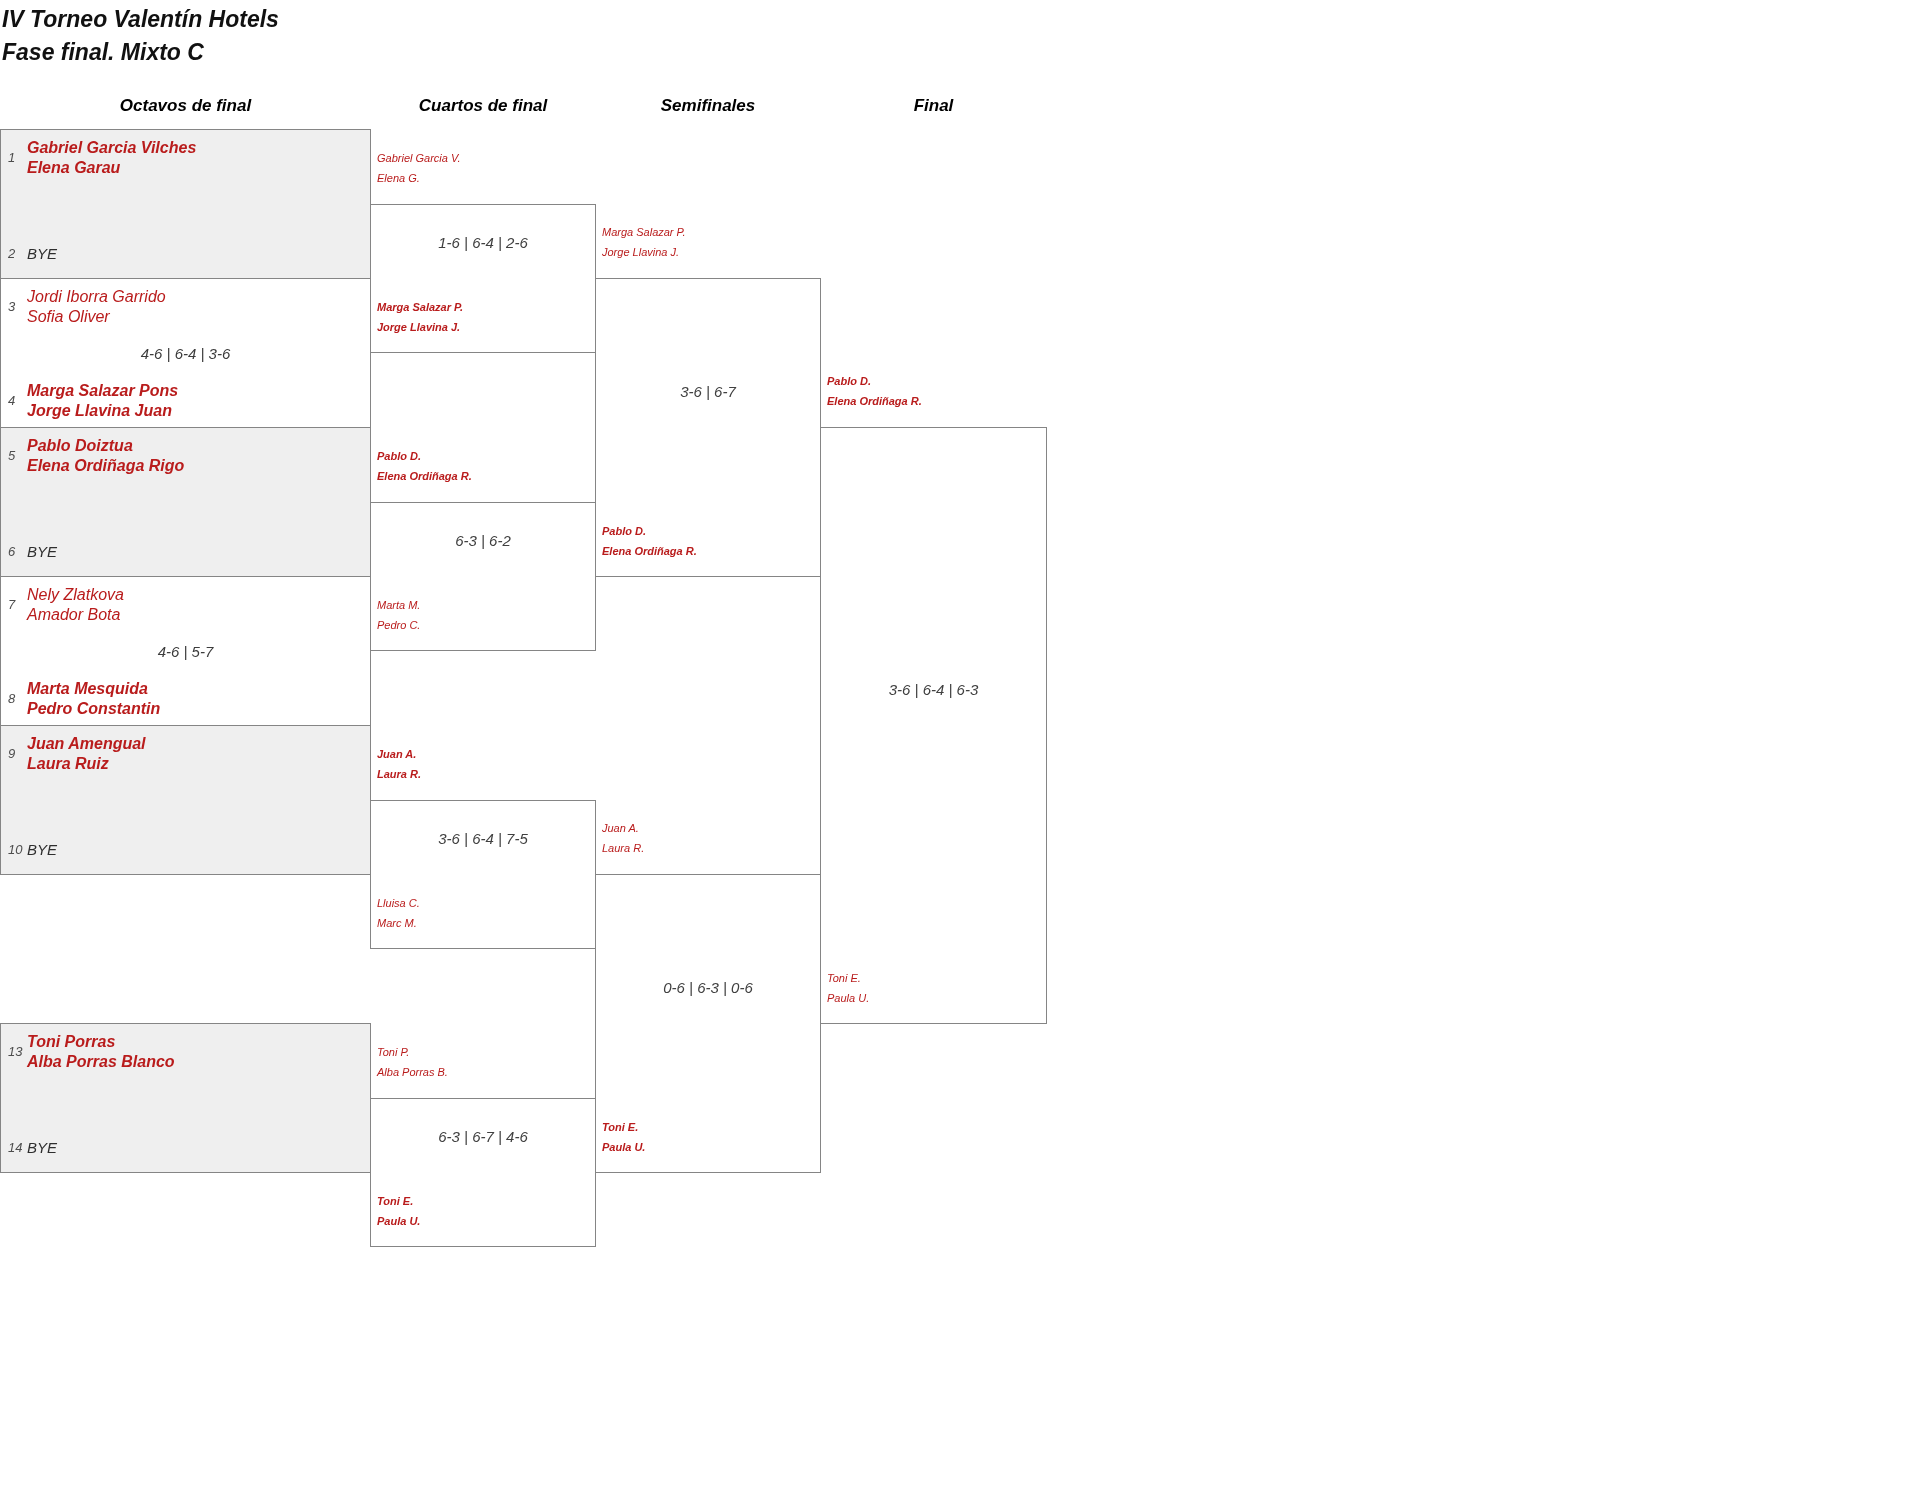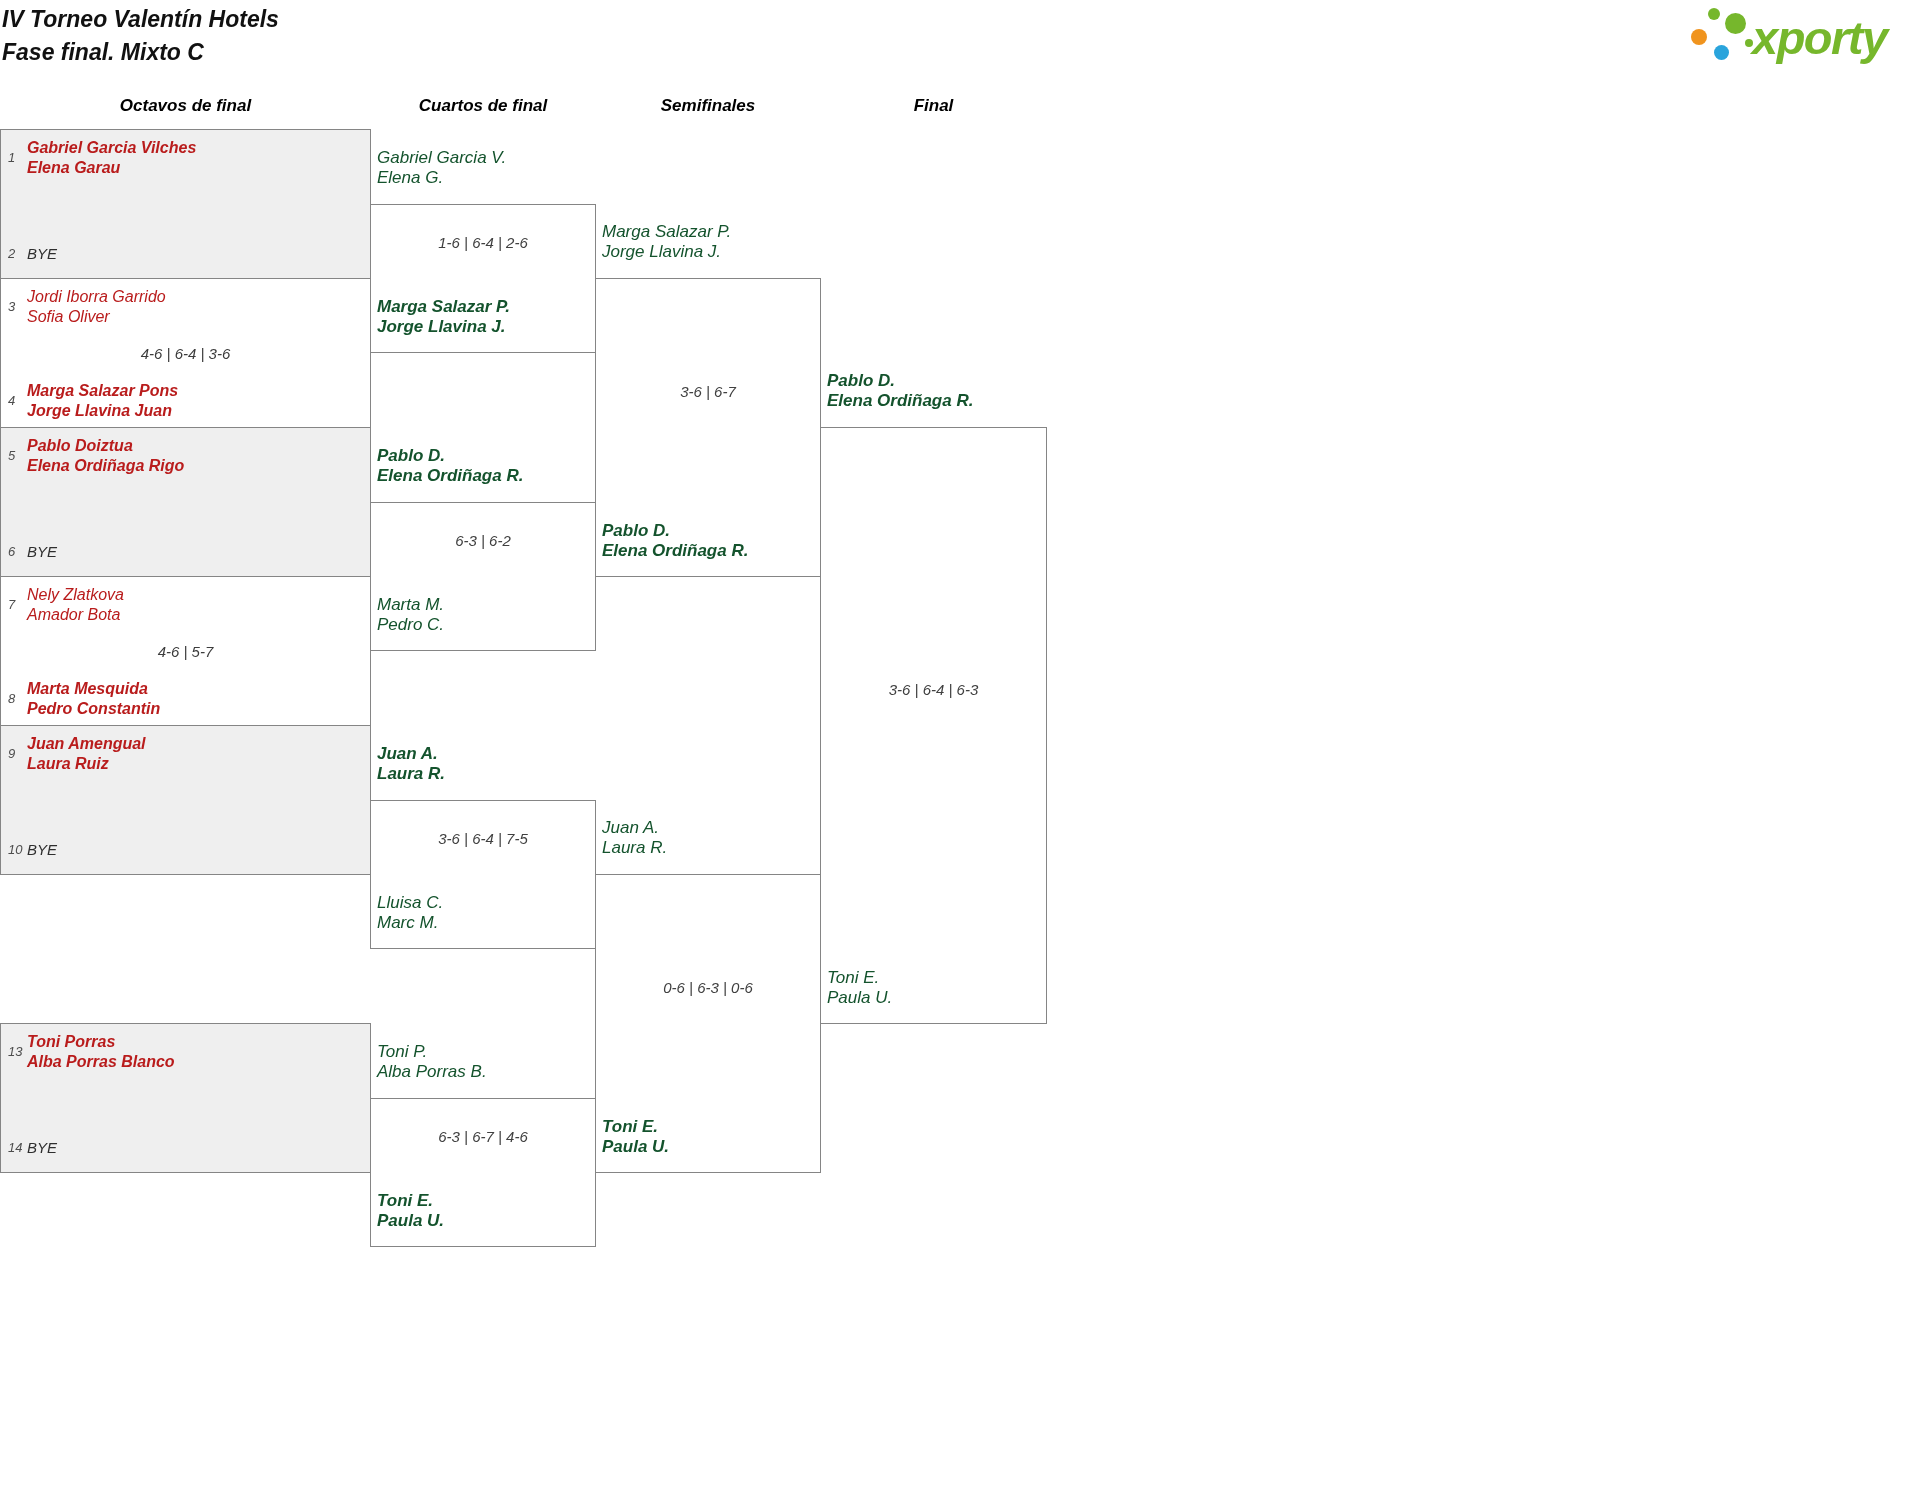--- a/index.html
+++ b/index.html
@@ -14,49 +14,41 @@
   .round-header { position:absolute; top:96px; font-size:17px; font-weight:bold; color:#000; text-align:center; }
 
   .r16-box { position:absolute; left:0; width:371px; height:150px; border:1px solid #858585; background:#ffffff; }
   .r16-box.bye-box { background:#efefef; }
   .seed { position:absolute; left:7px; width:18px; font-size:13px; line-height:20px; color:#4d4d4d; }
   .team { position:absolute; left:26px; font-size:16px; line-height:20px; white-space:nowrap; color:#b91c1c; }
   .score { position:absolute; left:0; width:100%; text-align:center; font-size:15px; line-height:20px; color:#3c3c3c; }
   .bye-label { position:absolute; left:26px; font-size:15px; line-height:20px; color:#2e2e2e; }
 
   .match-rect { position:absolute; border:1px solid #858585; background:transparent; }
-  .slot { position:absolute; font-size:17px; line-height:20px; white-space:nowrap; color:#14532d; }
+  .slot { position:absolute; font-size:11px; line-height:20px; white-space:nowrap; color:#b91c1c; }
   .slot-score { position:absolute; text-align:center; font-size:15px; line-height:20px; color:#404040; }
   .bold { font-weight:bold; }
 
   .logo { position:absolute; left:1688px; top:4px; width:232px; height:66px; }
   .logo-text { position:absolute; left:64px; top:6px; font-size:47px; font-weight:bold; letter-spacing:-1.5px; white-space:nowrap; }
   .dot { position:absolute; border-radius:50%; }
   .dot-g-small { left:20px; top:4px; width:12px; height:12px; }
   .dot-g-large { left:37px; top:9px; width:21px; height:21px; }
   .dot-orange  { left:3px;  top:25px; width:16px; height:16px; }
   .dot-blue    { left:26px; top:41px; width:15px; height:15px; }
   .dot-g-tiny  { left:57px; top:35px; width:8px;  height:8px; }
 </style>
 </head>
 <body>
 
 <div class="page">
 
   <div class="title-line" style="top:6px">IV Torneo Valentín Hotels</div>
   <div class="title-line" style="top:39px">Fase final. Mixto C</div>
 
-  <div class="logo">
-    <span class="dot dot-g-small" style="background-color: rgb(118, 183, 44);"></span>
-    <span class="dot dot-g-large" style="background-color: rgb(118, 183, 44);"></span>
-    <span class="dot dot-orange" style="background-color: rgb(240, 148, 30);"></span>
-    <span class="dot dot-blue" style="background-color: rgb(42, 164, 220);"></span>
-    <span class="dot dot-g-tiny" style="background-color: rgb(118, 183, 44);"></span>
-    <div class="logo-text" style="color: rgb(118, 183, 44);">xporty</div>
-  </div>
 
   <div class="round-header" style="left:0;width:371px">Octavos de final</div>
   <div class="round-header" style="left:370px;width:226px">Cuartos de final</div>
   <div class="round-header" style="left:595px;width:226px">Semifinales</div>
   <div class="round-header" style="left:820px;width:227px">Final</div>
 
   <div class="r16-box bye-box" style="top:129px">
     <div class="seed" style="top:18px">1</div>
     <div class="team bold" style="top:8px">
       <div>Gabriel Garcia Vilches</div>

